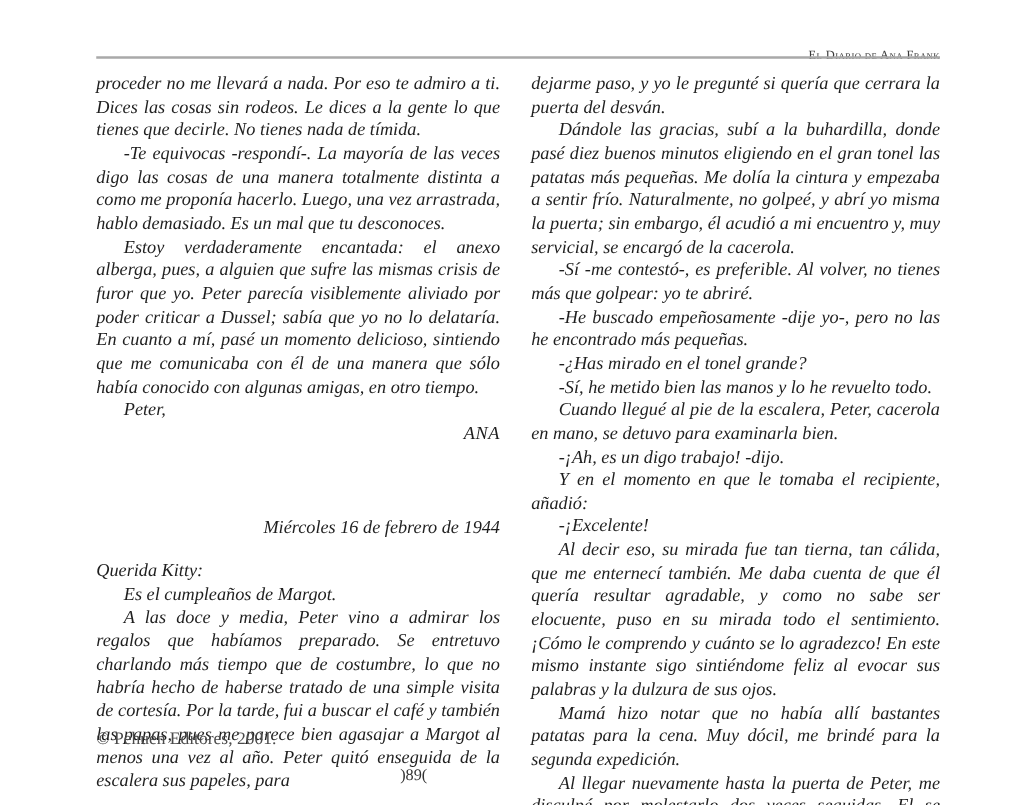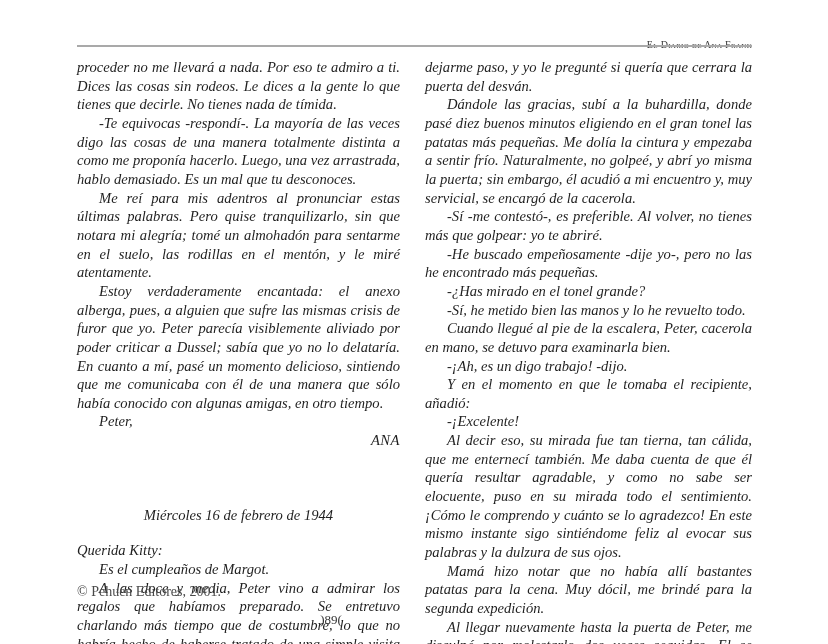--- a/index.html
+++ b/index.html
@@ -47,21 +47,21 @@
     text-indent: 22px;
     font-style: italic;
   }
   .column p.noindent { text-indent: 0; }
   .signature {
     text-align: right !important;
     text-indent: 0 !important;
     letter-spacing: 0.5px;
   }
   .date-line {
-    text-align: center;
+    text-align: right;
     text-indent: 0 !important;
     font-style: italic;
     margin-top: 56px !important;
     margin-bottom: 17px !important;
   }
   .copyright {
     position: absolute;
     top: 584px;
     left: 77px;
     font-size: 14px;
@@ -80,21 +80,20 @@
 </style>
 </head>
 <body>
 
 <div class="running-head">El Diario de Ana Frank</div>
 <div class="head-rule"></div>
 
 <div class="column col-left">
   <p class="noindent">proceder no me llevará a nada. Por eso te admiro a ti. Dices las cosas sin rodeos. Le dices a la gente lo que tienes que decirle. No tienes nada de tímida.</p>
   <p>-Te equivocas -respondí-. La mayoría de las veces digo las cosas de una manera totalmente distinta a como me proponía hacerlo. Luego, una vez arrastrada, hablo demasiado. Es un mal que tu desconoces.</p>
-  <p>Me reí para mis adentros al pronunciar estas últimas palabras. Pero quise tranquilizarlo, sin que notara mi alegría; tomé un almohadón para sentarme en el suelo, las rodillas en el mentón, y le miré atentamente.</p>
   <p>Estoy verdaderamente encantada: el anexo alberga, pues, a alguien que sufre las mismas crisis de furor que yo. Peter parecía visiblemente aliviado por poder criticar a Dussel; sabía que yo no lo delataría. En cuanto a mí, pasé un momento delicioso, sintiendo que me comunicaba con él de una manera que sólo había conocido con algunas amigas, en otro tiempo.</p>
   <p>Peter,</p>
   <p class="signature">ANA</p>
   <p class="date-line">Miércoles 16 de febrero de 1944</p>
   <p class="noindent">Querida Kitty:</p>
   <p>Es el cumpleaños de Margot.</p>
   <p>A las doce y media, Peter vino a admirar los regalos que habíamos preparado. Se entretuvo charlando más tiempo que de costumbre, lo que no habría hecho de haberse tratado de una simple visita de cortesía. Por la tarde, fui a buscar el café y también las papas, pues me parece bien agasajar a Margot al menos una vez al año. Peter quitó enseguida de la escalera sus papeles, para</p>
 </div>
 
 <div class="column col-right">

